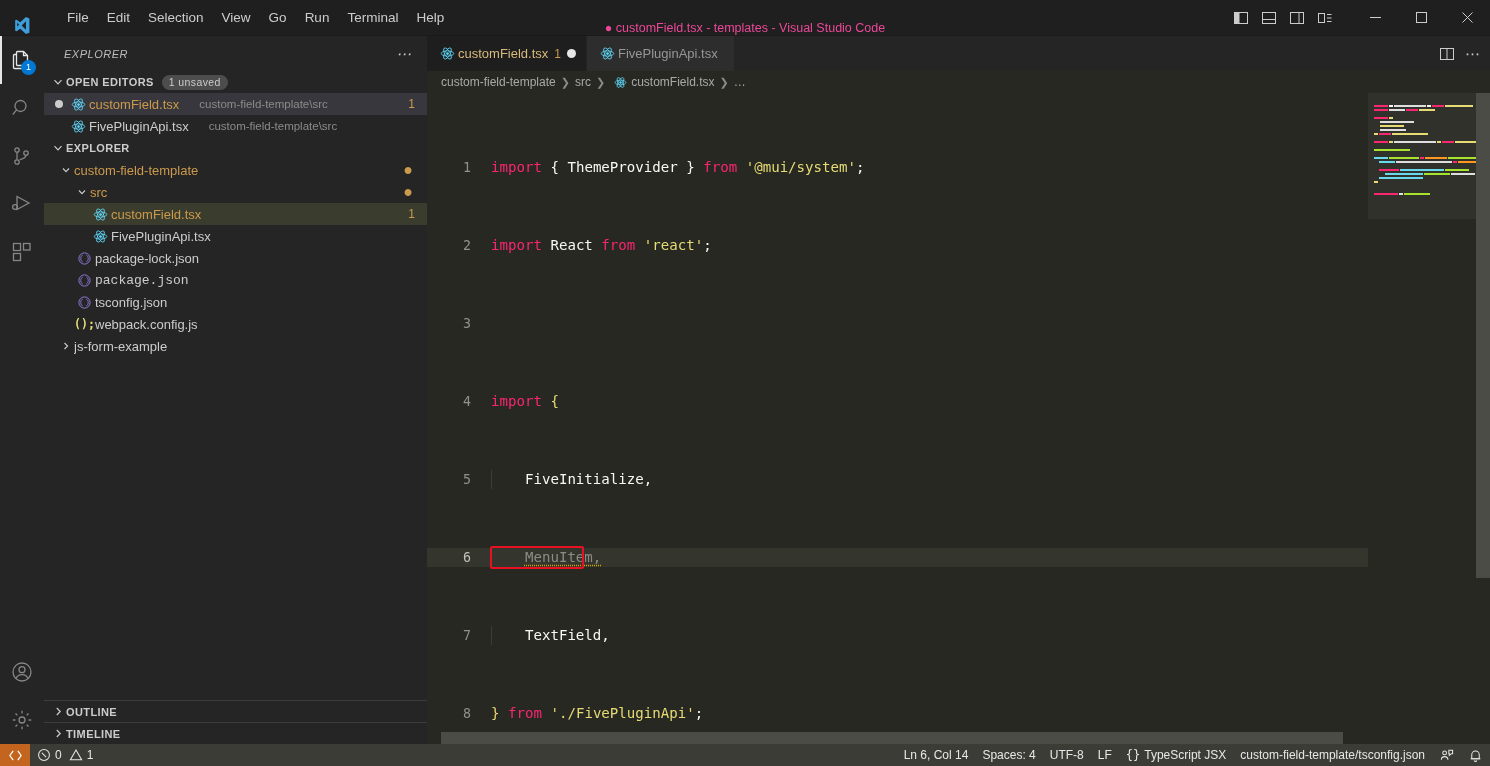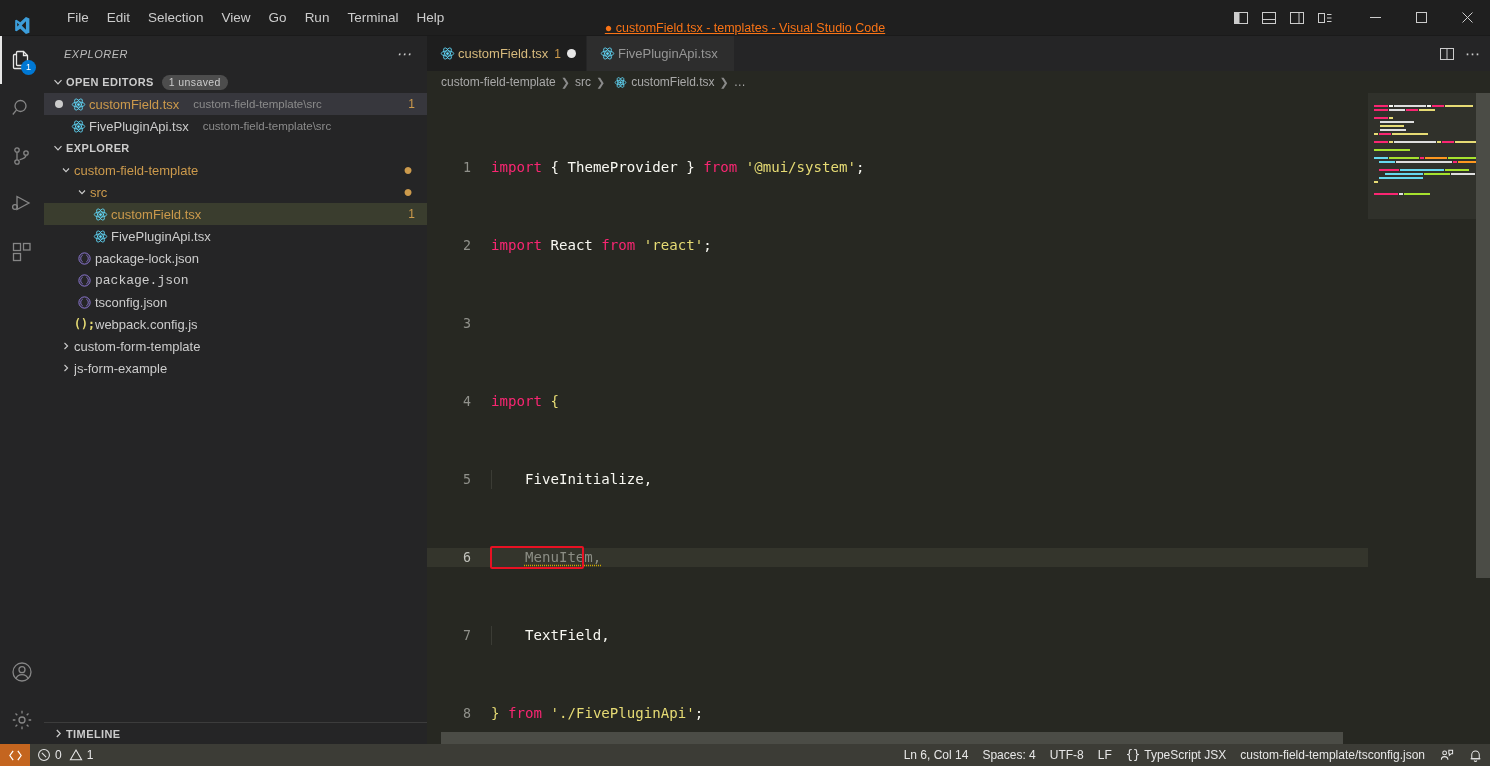--- a/index.html
+++ b/index.html
@@ -26,23 +26,22 @@
   .menubar { display: flex; align-items: center; height: 100%; }
   .menu-item {
     padding: 0 9px; height: 100%;
     display: flex; align-items: center;
     font-size: 13.5px; color: #cccccc;
     cursor: default;
   }
   .window-title {
     position: absolute; left: 0; right: 0;
     text-align: center;
-    font-size: 12.5px; color: #f97316;
+    font-size: 12.5px; color: #ec4899;
     pointer-events: none;
-    text-decoration: underline;
   }
   .title-right {
     margin-left: auto; display: flex; align-items: center; height: 100%;
     position: relative; z-index: 2;
   }
   .layout-btns { display: flex; align-items: center; gap: 2px; margin-right: 14px; }
   .layout-btn {
     width: 26px; height: 26px;
     display: flex; align-items: center; justify-content: center;
     cursor: pointer; border-radius: 3px;
@@ -134,21 +133,21 @@
     display: flex; align-items: center; justify-content: center;
     color: #cccccc; font-size: 9px;
   }
   .fileicon { width: 21px; flex: 0 0 21px; display: flex; align-items: center; justify-content: center; }
   .fileicon svg { width: 15px; height: 15px; }
   .dirty-dot {
     width: 18px; flex: 0 0 18px; display: flex; align-items: center; justify-content: center;
   }
   .dirty-dot i { width: 8px; height: 8px; border-radius: 50%; background: #cccccc; display:block; }
   .row-label { overflow: hidden; text-overflow: ellipsis; }
-  .row-desc { color: #8b8b8b; font-size: 11.5px; margin-left: 14px; }
+  .row-desc { color: #8b8b8b; font-size: 11.5px; margin-left: 20px; }
   .row-count { margin-left: auto; padding-right: 12px; color: #cc9a4c; font-size: 12px; }
   .row-dot { margin-left: auto; padding-right: 14px; color: #cc9a4c; font-size: 16px; line-height: 0; }
   .label-folder-warn { color: #cc9a4c; }
   .label-warn { color: #cc9a4c; }
 
   .bottom-sections { flex: 0 0 auto; }
   .bottom-sec {
     height: 22px; display: flex; align-items: center;
     font-size: 11px; font-weight: bold; color: #cccccc;
     letter-spacing: .4px; cursor: pointer;
@@ -553,40 +552,40 @@
         <span class="row-label">tsconfig.json</span>
       </div>
 
       <div class="row" style="padding-left:30px;">
         <span class="fileicon">
           <span style="color:#e6db74;font-family:'DejaVu Sans Mono',monospace;font-size:11.5px;font-weight:bold;">();</span>
         </span>
         <span class="row-label">webpack.config.js</span>
       </div>
 
+
       <div class="row" style="padding-left:14px;">
         <span class="row-arrow">
           <svg width="10" height="10" viewBox="0 0 10 10" fill="none" stroke="currentColor" stroke-width="1.1">
               <path d="M3.5 2 6.6 5 3.5 8"></path>
             </svg>
         </span>
-        <span class="row-label">custom-form-template</span>
-      </div>
-
-      <div class="row" style="padding-left:14px;">
-        <span class="row-arrow">
-          <svg width="10" height="10" viewBox="0 0 10 10" fill="none" stroke="currentColor" stroke-width="1.1">
-              <path d="M3.5 2 6.6 5 3.5 8"></path>
-            </svg>
-        </span>
         <span class="row-label">js-form-example</span>
       </div>
     </div>
 
     <div class="bottom-sections">
+      <div class="bottom-sec" style="padding-left:6px;">
+        <span class="twisty">
+          <svg width="11" height="11" viewBox="0 0 11 11" fill="none" stroke="currentColor" stroke-width="1.2">
+              <path d="M3.8 2 7.2 5.5 3.8 9"></path>
+            </svg>
+        </span>
+        <span>OUTLINE</span>
+      </div>
       <div class="bottom-sec" style="padding-left:6px;">
         <span class="twisty">
           <svg width="11" height="11" viewBox="0 0 11 11" fill="none" stroke="currentColor" stroke-width="1.2">
               <path d="M3.8 2 7.2 5.5 3.8 9"></path>
             </svg>
         </span>
         <span>TIMELINE</span>
       </div>
     </div>
   </div>

